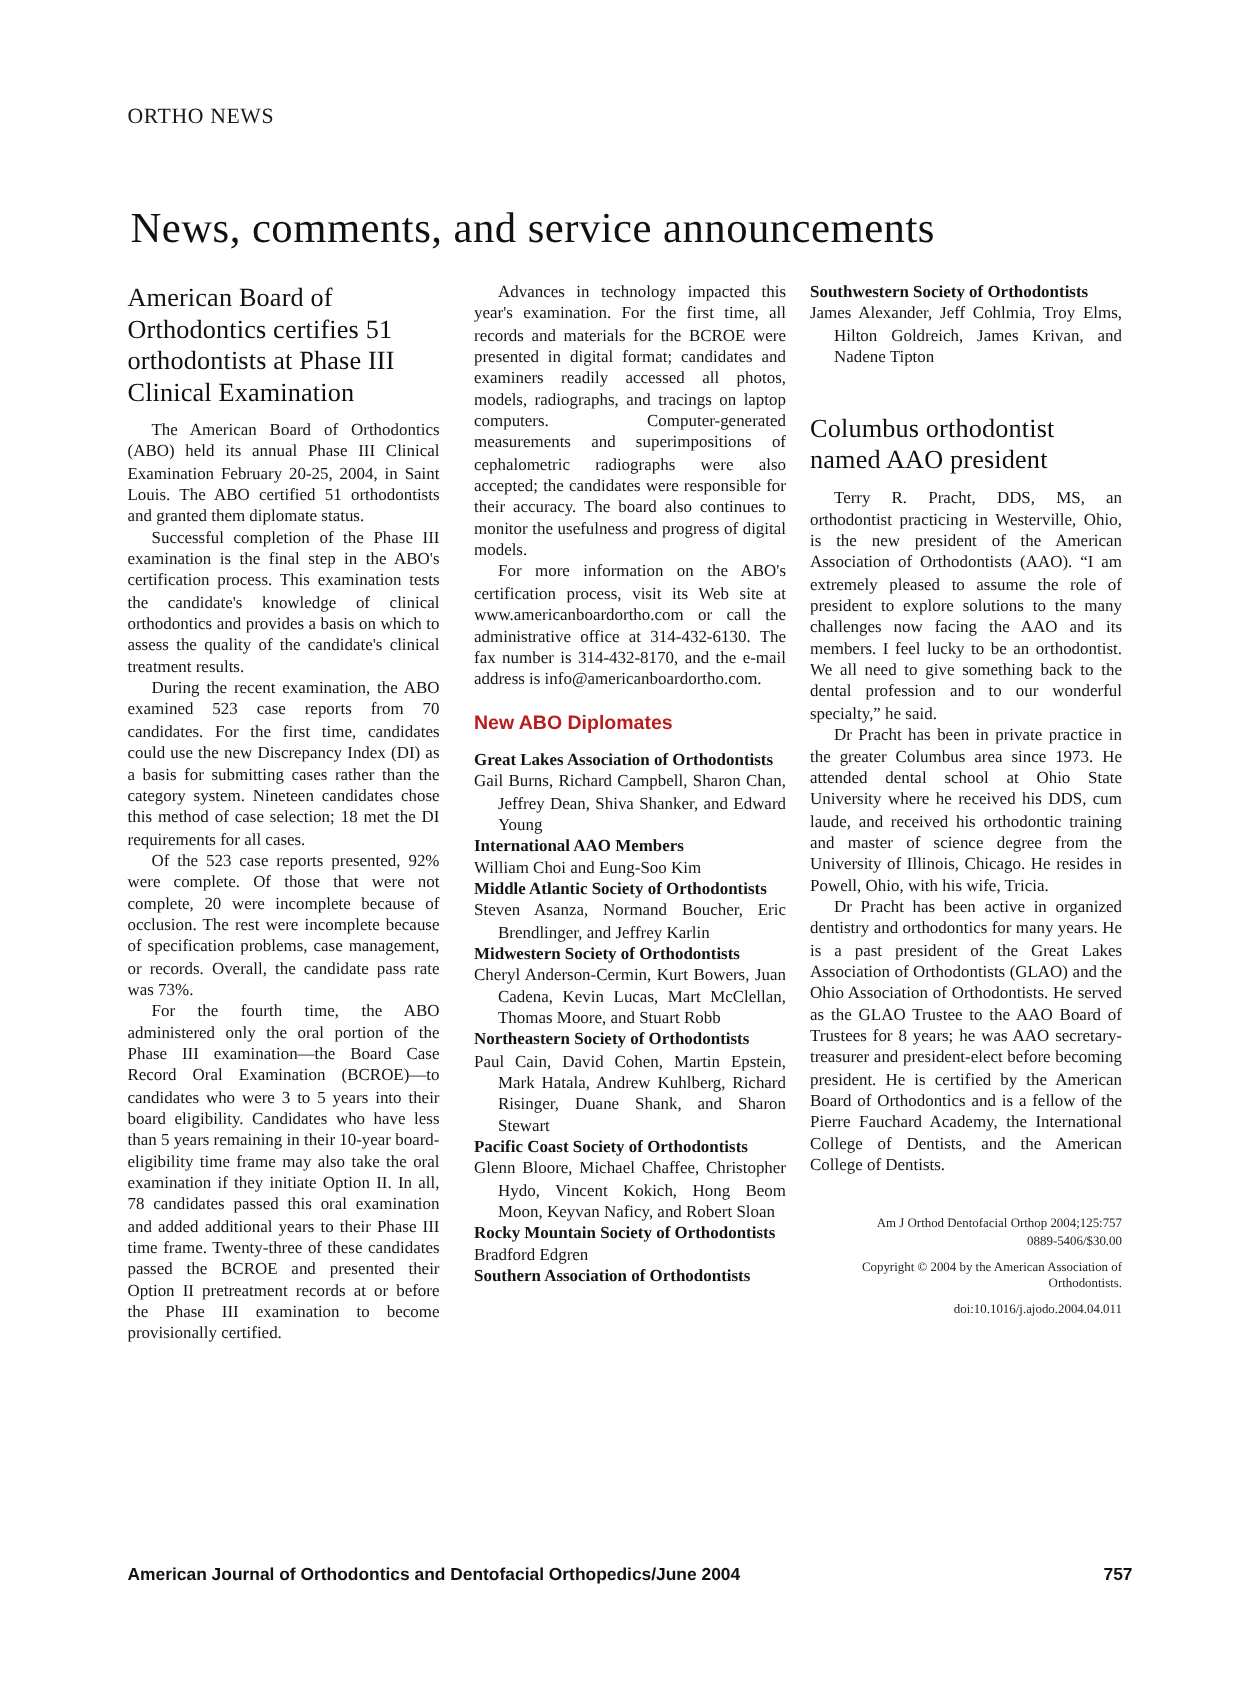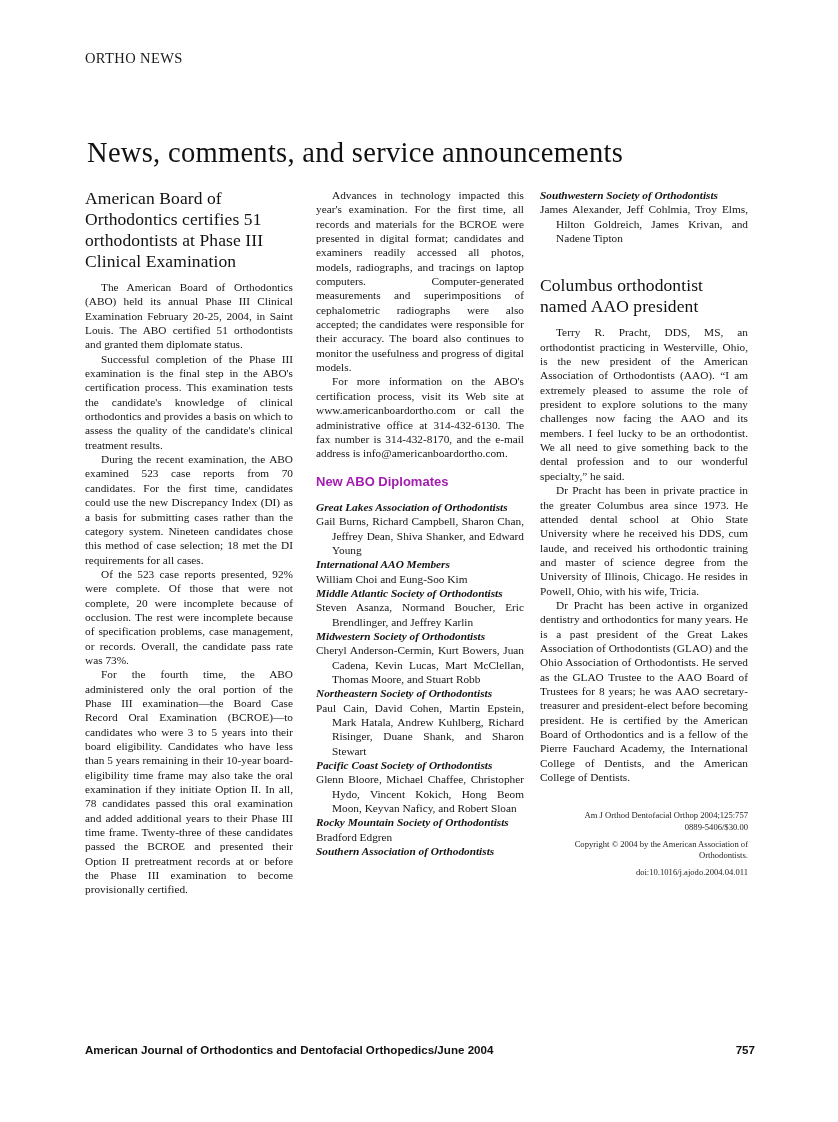--- a/index.html
+++ b/index.html
@@ -18,21 +18,21 @@
   .page {
     position: absolute;
     left: 0; top: 0;
     width: 838px;
     height: 1122px;
     background: #fff;
   }
   .running-head {
     position: absolute;
     left: 85px;
-    top: 50px;
+    top: 70px;
     font-family: "Liberation Serif", serif;
     font-size: 14.5px;
     letter-spacing: 0.4px;
     color: #1a1a1a;
   }
   .article-title {
     position: absolute;
     left: 87px;
     top: 118px;
     width: 700px;
@@ -74,37 +74,36 @@
     text-align: left;
     color: #111;
     letter-spacing: 0.1px;
   }
   h3.subhead {
     font-family: "Liberation Sans", "DejaVu Sans", sans-serif;
     font-size: 13px;
     font-weight: bold;
     margin: 14px 0 11px 0;
     text-align: left;
-    color: #a21caf;
+    color: #b91c1c;
   }
   p.body {
     margin: 0;
     text-indent: 16px;
     text-align: justify;
   }
   .soc {
     font-weight: bold;
     margin: 0;
     text-align: justify;
     text-indent: 0;
     padding-left: 16px;
   }
   .soc span.hang {
     margin-left: -16px;
-    font-style: italic;
   }
   .names {
     margin: 0;
     text-align: justify;
     text-indent: 0;
     padding-left: 16px;
   }
   .names span.hang {
     margin-left: -16px;
   }

